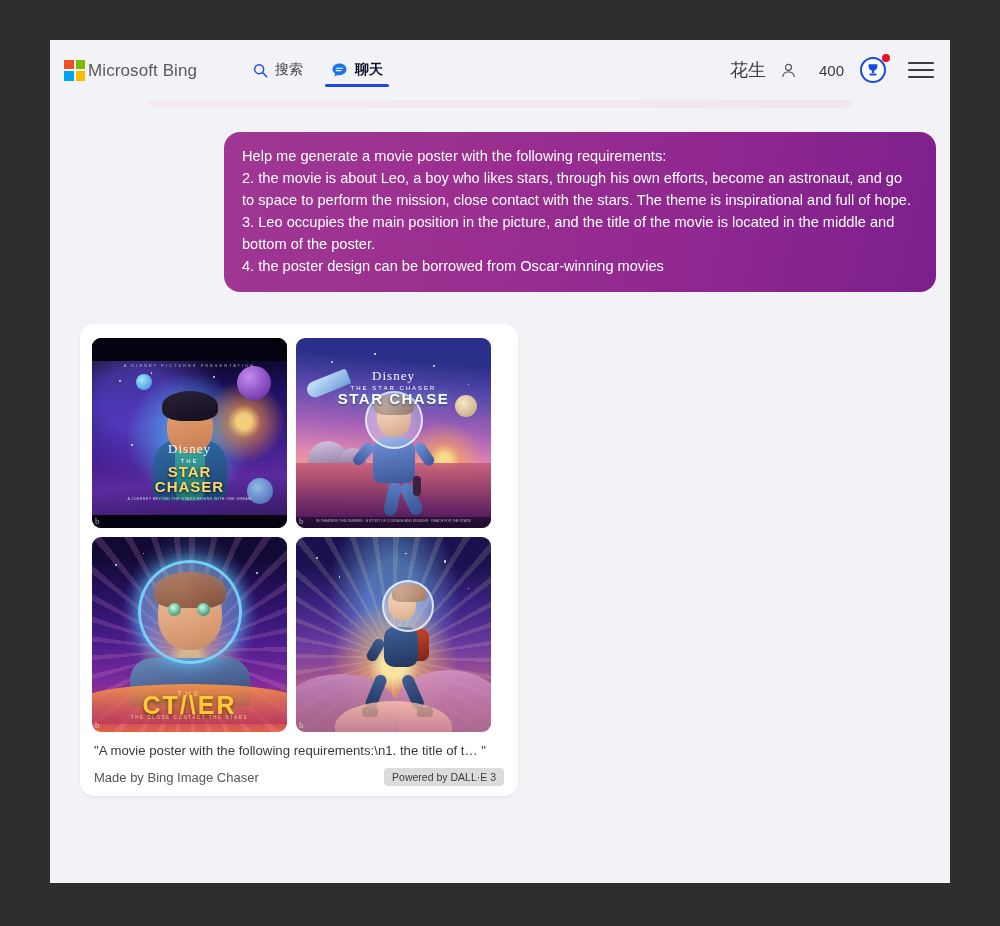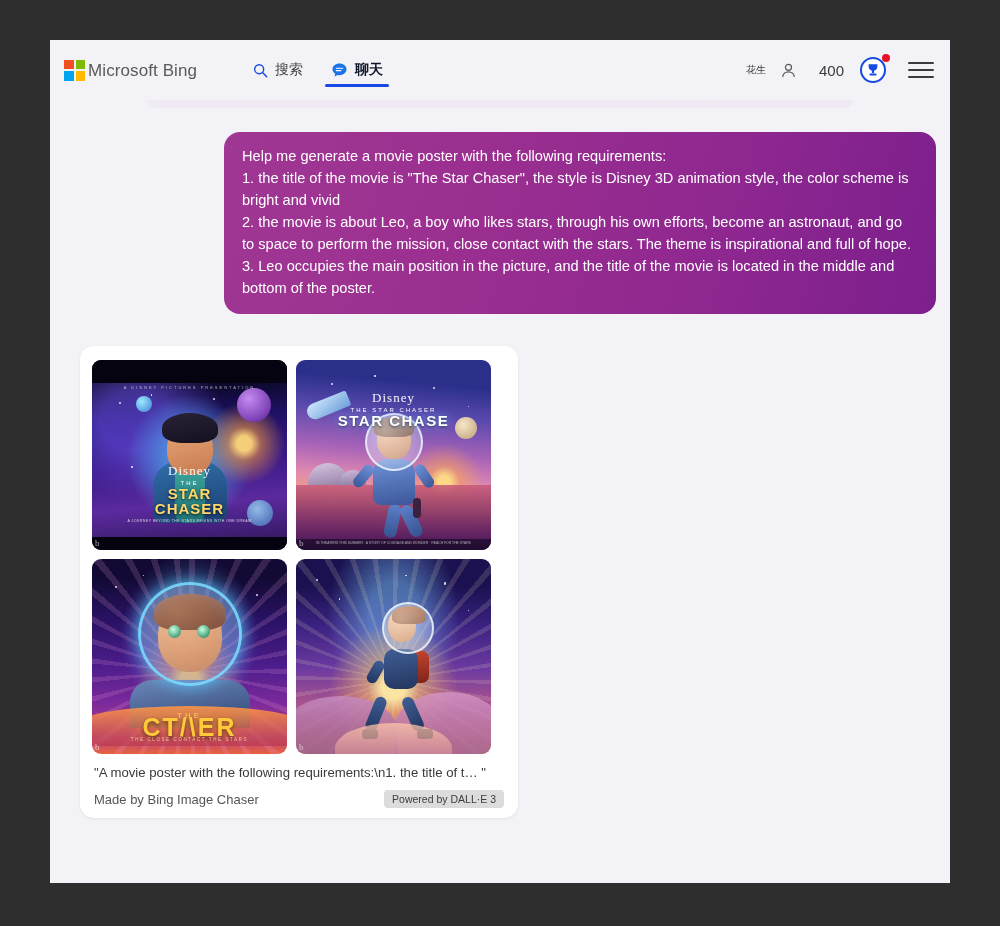--- a/index.html
+++ b/index.html
@@ -79,21 +79,21 @@
     background: #174ae4;
   }
   .nav-icon { display: flex; align-items: center; }
 
   .header-right {
     margin-left: auto;
     display: flex;
     align-items: center;
     gap: 14px;
   }
-  .user-name { font-size: 10px; color: #3b3b3b; }
+  .user-name { font-size: 18px; color: #3b3b3b; }
   .person-icon { display: flex; }
   .points { font-size: 15px; color: #3b3b3b; margin-left: 8px; }
   .rewards {
     position: relative;
     width: 30px; height: 30px;
     display: flex; align-items: center; justify-content: center;
     cursor: pointer;
   }
   .rewards-dot {
     position: absolute;
@@ -543,23 +543,23 @@
     </div>
   </div>
 
   <div class="chat-body">
 
     <div class="ghost-bubble"></div>
 
     <div class="prompt-row">
       <div class="prompt-bubble">
         <p>Help me generate a movie poster with the following requirements:</p>
-        <p>1. the title of the movie is "The Star Chaser", the style is Disney 3D animation style, the color scheme is bright and vivid</p>
         <p>2. the movie is about Leo, a boy who likes stars, through his own efforts, become an astronaut, and go to space to perform the mission, close contact with the stars. The theme is inspirational and full of hope.</p>
         <p>3. Leo occupies the main position in the picture, and the title of the movie is located in the middle and bottom of the poster.</p>
+        <p>4. the poster design can be borrowed from Oscar-winning movies</p>
       </div>
     </div>
 
     <div class="results-card">
       <div class="img-grid">
 
         <div class="poster p1">
           <div class="letterbox-top"></div>
           <div class="star" style="left:14%;top:22%;width:2px;height:2px;"></div>
           <div class="star" style="left:30%;top:18%;width:1.6px;height:1.6px;"></div>

